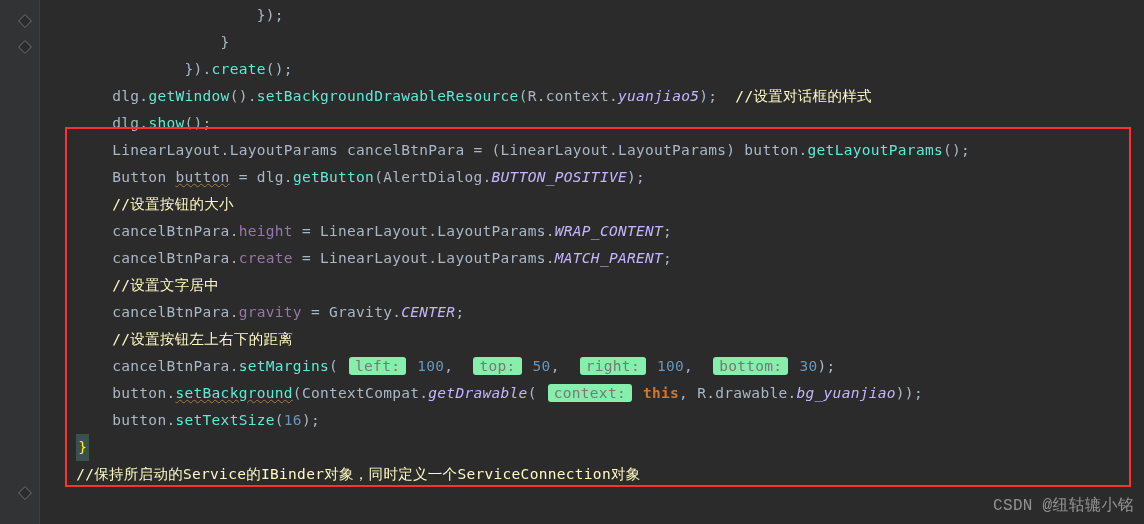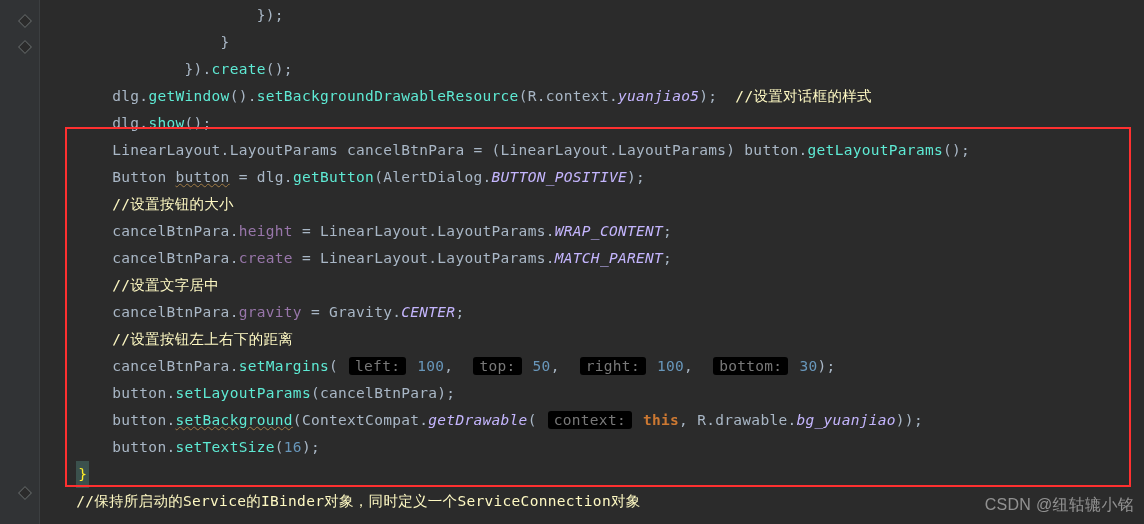--- a/index.html
+++ b/index.html
@@ -42,21 +42,21 @@
   white-space: pre;
   padding-left: 0;
 }
 .kw { color: #cc7832; font-weight: bold; }
 .method { color: #5eead4; }
 .field { color: #9876aa; text-align: center; }
 .static { color: #c4b5fd; font-style: italic; }
 .comment { color: #fef9c3; }
 .num { color: #6897bb; }
 .hint { 
-  background: #000000;
+  background: #86efac;
   color: #787878;
   padding: 1px 6px;
   border-radius: 3px;
   margin: 0 2px;
   font-style: normal;
 }
 .warn { text-decoration: underline wavy #a17c46 1px; }
 .highlight-box {
   position: absolute;
   left: 65px;
@@ -72,21 +72,21 @@
   display: inline-block;
   padding: 0 2px;
 }
 .watermark {
   position: absolute;
   right: 10px;
   bottom: 8px;
   color: #c8c8c8;
   font-size: 16px;
   opacity: 0.65;
-  font-family: Liberation Sans, sans-serif;
+  font-family: Liberation Mono, monospace;
   margin-top: 16px;
 }
 </style>
 </head>
 <body>
 
 <div class="gutter">
   <div class="fold-marker" style="top:16px"></div>
   <div class="fold-marker" style="top:42px"></div>
   <div class="fold-marker" style="top:488px"></div>
@@ -100,21 +100,20 @@
   <div class="line">        <span>dlg.</span><span class="method">show</span><span>();</span></div>
   <div class="line">        <span>LinearLayout.LayoutParams cancelBtnPara = (LinearLayout.LayoutParams) button.</span><span class="method">getLayoutParams</span><span>();</span></div>
   <div class="line">        <span>Button </span><span class="warn">button</span><span> = dlg.</span><span class="method">getButton</span><span>(AlertDialog.</span><span class="static">BUTTON_POSITIVE</span><span>);</span></div>
   <div class="line">        <span class="comment">//设置按钮的大小</span></div>
   <div class="line">        <span>cancelBtnPara.</span><span class="field">height</span><span> = LinearLayout.LayoutParams.</span><span class="static">WRAP_CONTENT</span><span>;</span></div>
   <div class="line">        <span>cancelBtnPara.</span><span class="field">create</span><span> = LinearLayout.LayoutParams.</span><span class="static">MATCH_PARENT</span><span>;</span></div>
   <div class="line">        <span class="comment">//设置文字居中</span></div>
   <div class="line">        <span>cancelBtnPara.</span><span class="field">gravity</span><span> = Gravity.</span><span class="static">CENTER</span><span>;</span></div>
   <div class="line">        <span class="comment">//设置按钮左上右下的距离</span></div>
   <div class="line">        <span>cancelBtnPara.</span><span class="method">setMargins</span><span>( </span><span class="hint">left:</span><span class="num"> 100</span><span>,  </span><span class="hint">top:</span><span class="num"> 50</span><span>,  </span><span class="hint">right:</span><span class="num"> 100</span><span>,  </span><span class="hint">bottom:</span><span class="num"> 30</span><span>);</span></div>
-  <div class="line">        <span>button.</span><span class="method">setLayoutParams</span><span>(cancelBtnPara);</span></div>
   <div class="line">        <span>button.</span><span class="method warn">setBackground</span><span>(ContextCompat.</span><span class="static">getDrawable</span><span>( </span><span class="hint">context:</span><span> </span><span class="kw">this</span><span>, R.drawable.</span><span class="static">bg_yuanjiao</span><span>));</span></div>
   <div class="line">        <span>button.</span><span class="method">setTextSize</span><span>(</span><span class="num">16</span><span>);</span></div>
   <div class="line">    <span class="bracebg">}</span></div>
   <div class="line">    <span class="comment">//保持所启动的Service的IBinder对象，同时定义一个ServiceConnection对象</span></div>
 </div>
 
 <div class="highlight-box"></div>
 
 <div class="watermark">CSDN @纽轱辘小铭</div>
 

